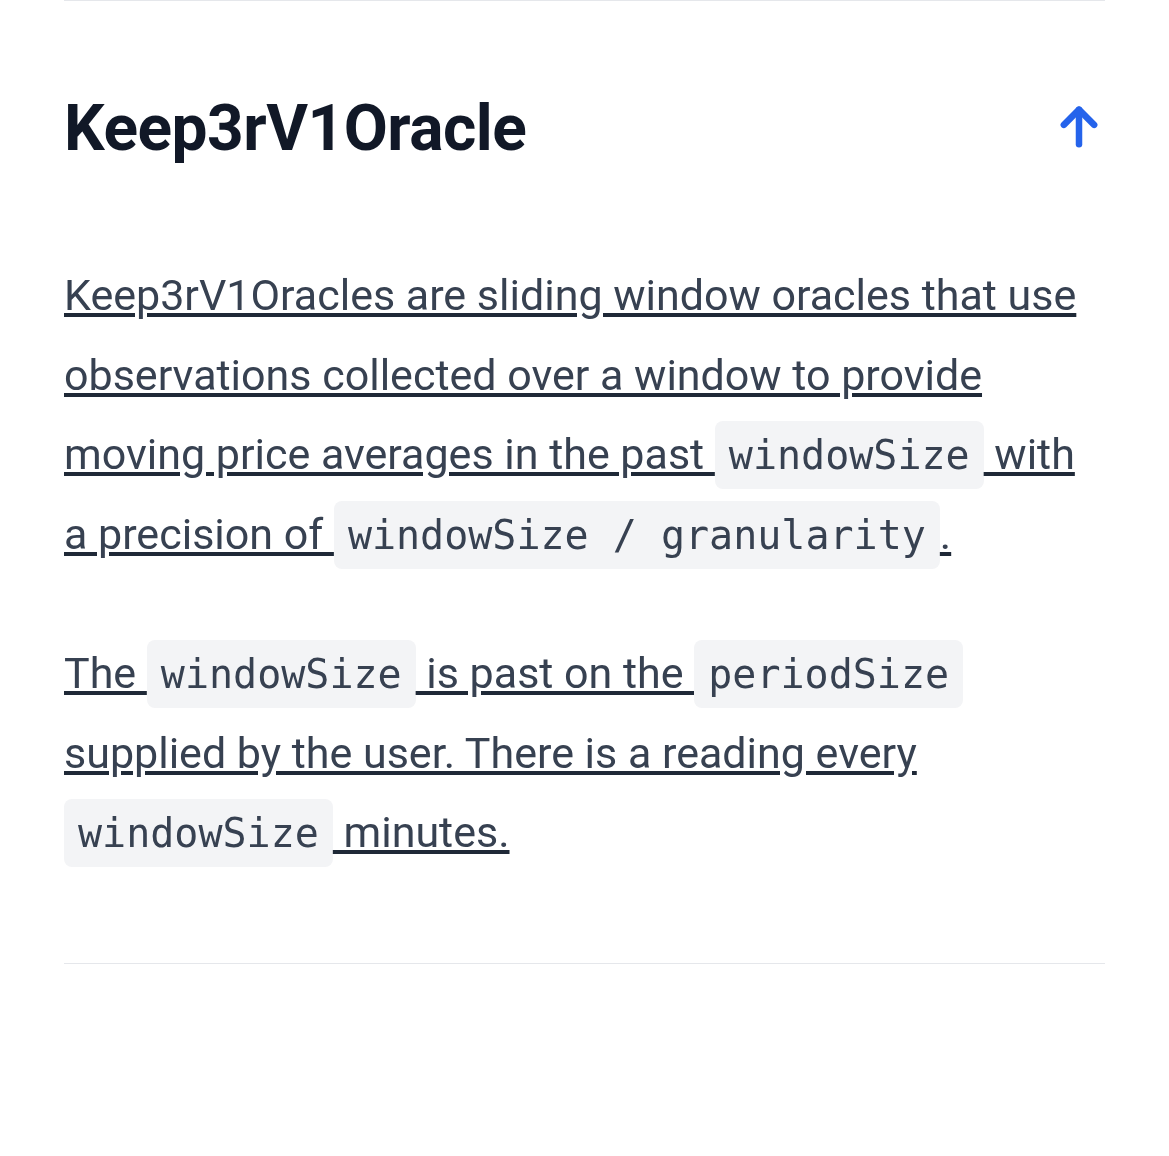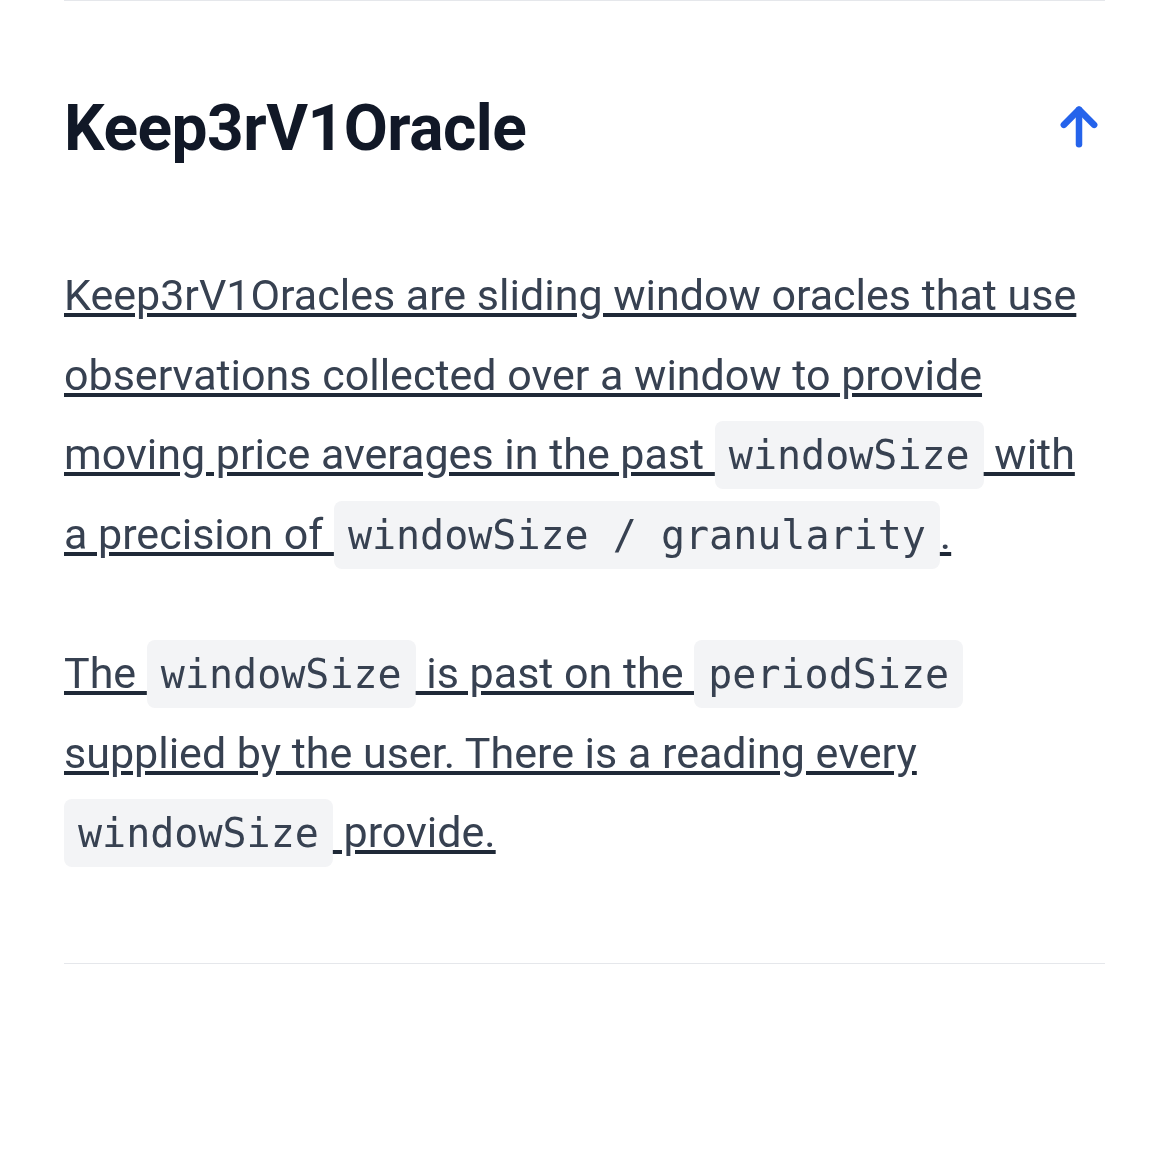--- a/index.html
+++ b/index.html
@@ -91,17 +91,17 @@
     </span>
   </div>
 </div>
 
 <div class="content">
   <p class="paragraph">
     <span>Keep3rV1Oracles are sliding window oracles that use observations collected over a window to provide moving price averages in the past </span><span class="code-inline">windowSize</span><span> with a precision of </span><span class="code-inline">windowSize / granularity</span><span>.</span>
   </p>
 
   <p class="paragraph">
-    <span>The </span><span class="code-inline">windowSize</span><span> is past on the </span><span class="code-inline">periodSize</span><span> supplied by the user. There is a reading every </span><span class="code-inline">windowSize</span><span> provide.</span>
+    <span>The </span><span class="code-inline">windowSize</span><span> is past on the </span><span class="code-inline">periodSize</span><span> supplied by the user. There is a reading every </span><span class="code-inline">windowSize</span><span> minutes.</span>
   </p>
 </div>
 
 <div class="divider bottom-divider"></div>
 
 </body></html>

